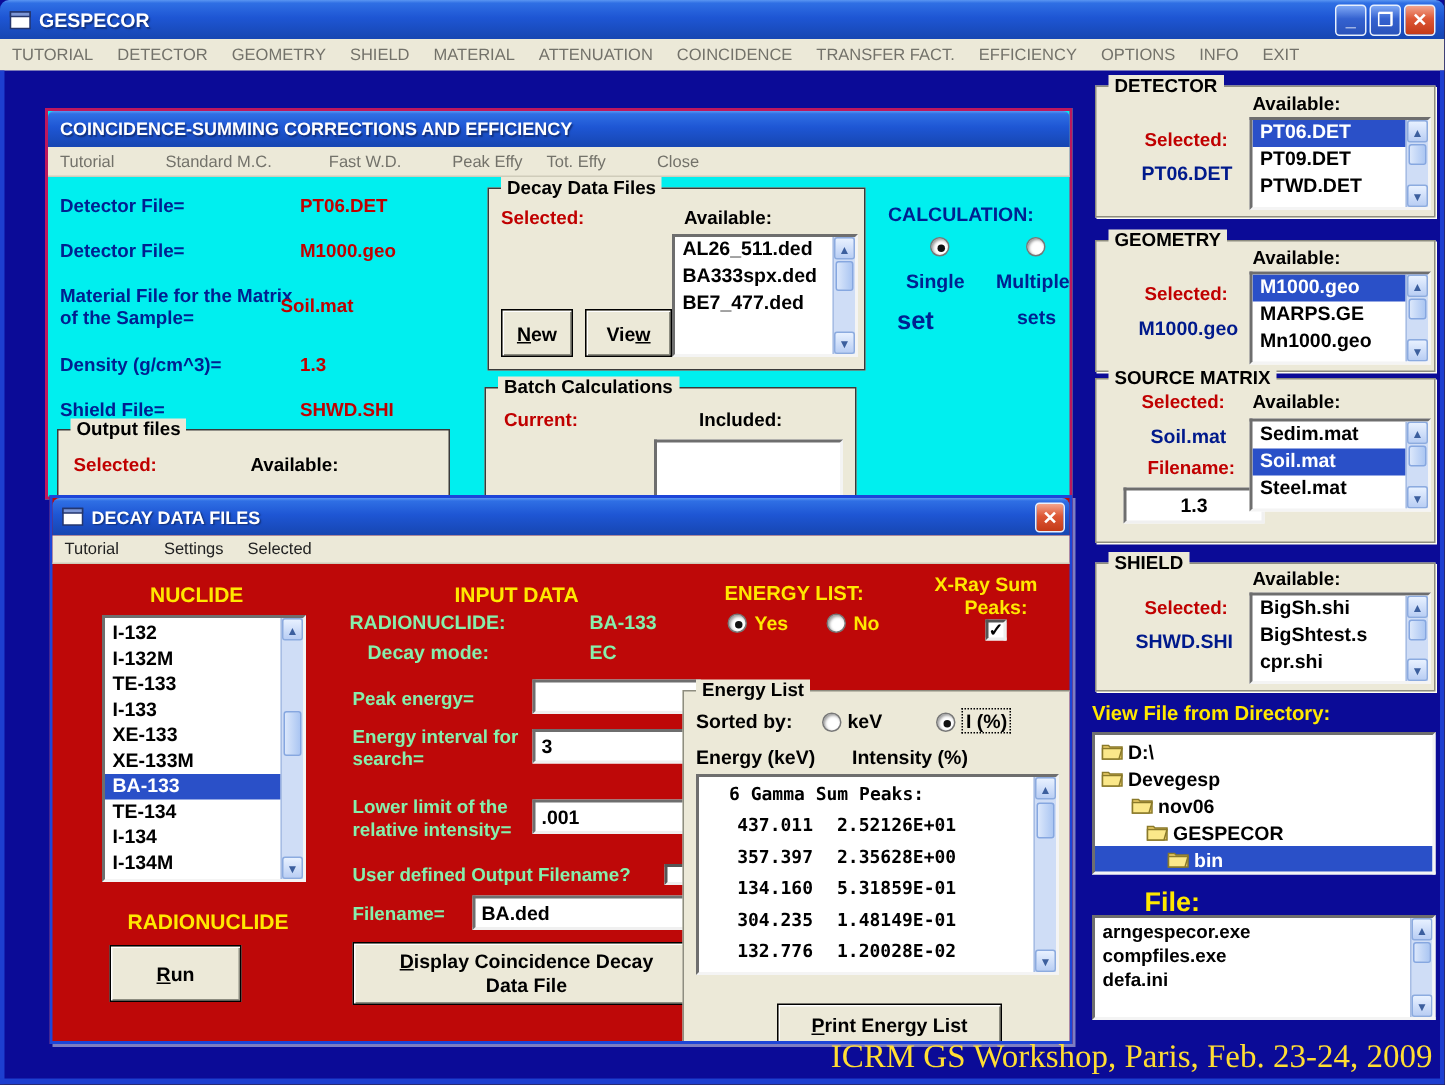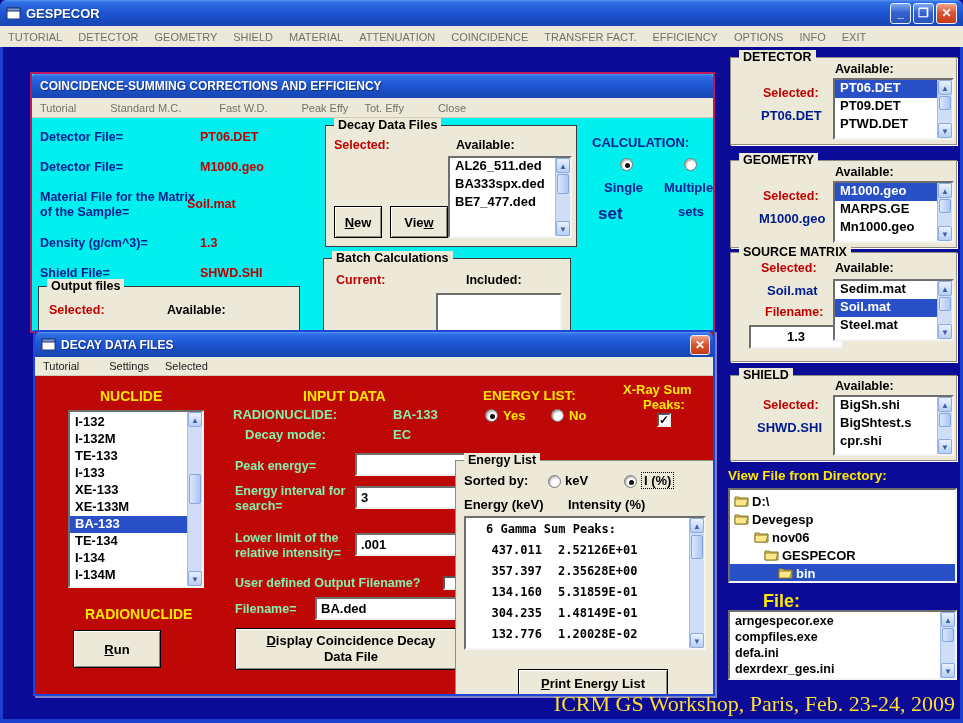--- a/index.html
+++ b/index.html
@@ -326,21 +326,20 @@
         </svg>
       <span>bin</span>
     </div>
   </div>
 
   <span class="t yel" style="left:763px;top:591px;font-size:18px">File:</span>
   <div class="listbox" style="left:728px;top:610px;width:229px;height:70px;padding-top:2px;">
     <div class="it" style="height:16px;font-size:12.5px">arngespecor.exe</div>
     <div class="it" style="height:16px;font-size:12.5px">compfiles.exe</div>
     <div class="it" style="height:16px;font-size:12.5px">defa.ini</div>
-    <div class="it" style="height:16px;font-size:12.5px">dexrdexr_ges.ini</div>
     <div class="sb">
       <div class="ar up">▲</div>
       <div class="th" style="top:16px;height:14px"></div>
       <div class="ar dn">▼</div>
     </div>
   </div>
 
   <div id="decaywin">
     <div class="titlebar">
       <svg class="appicon" viewBox="0 0 15 13">

